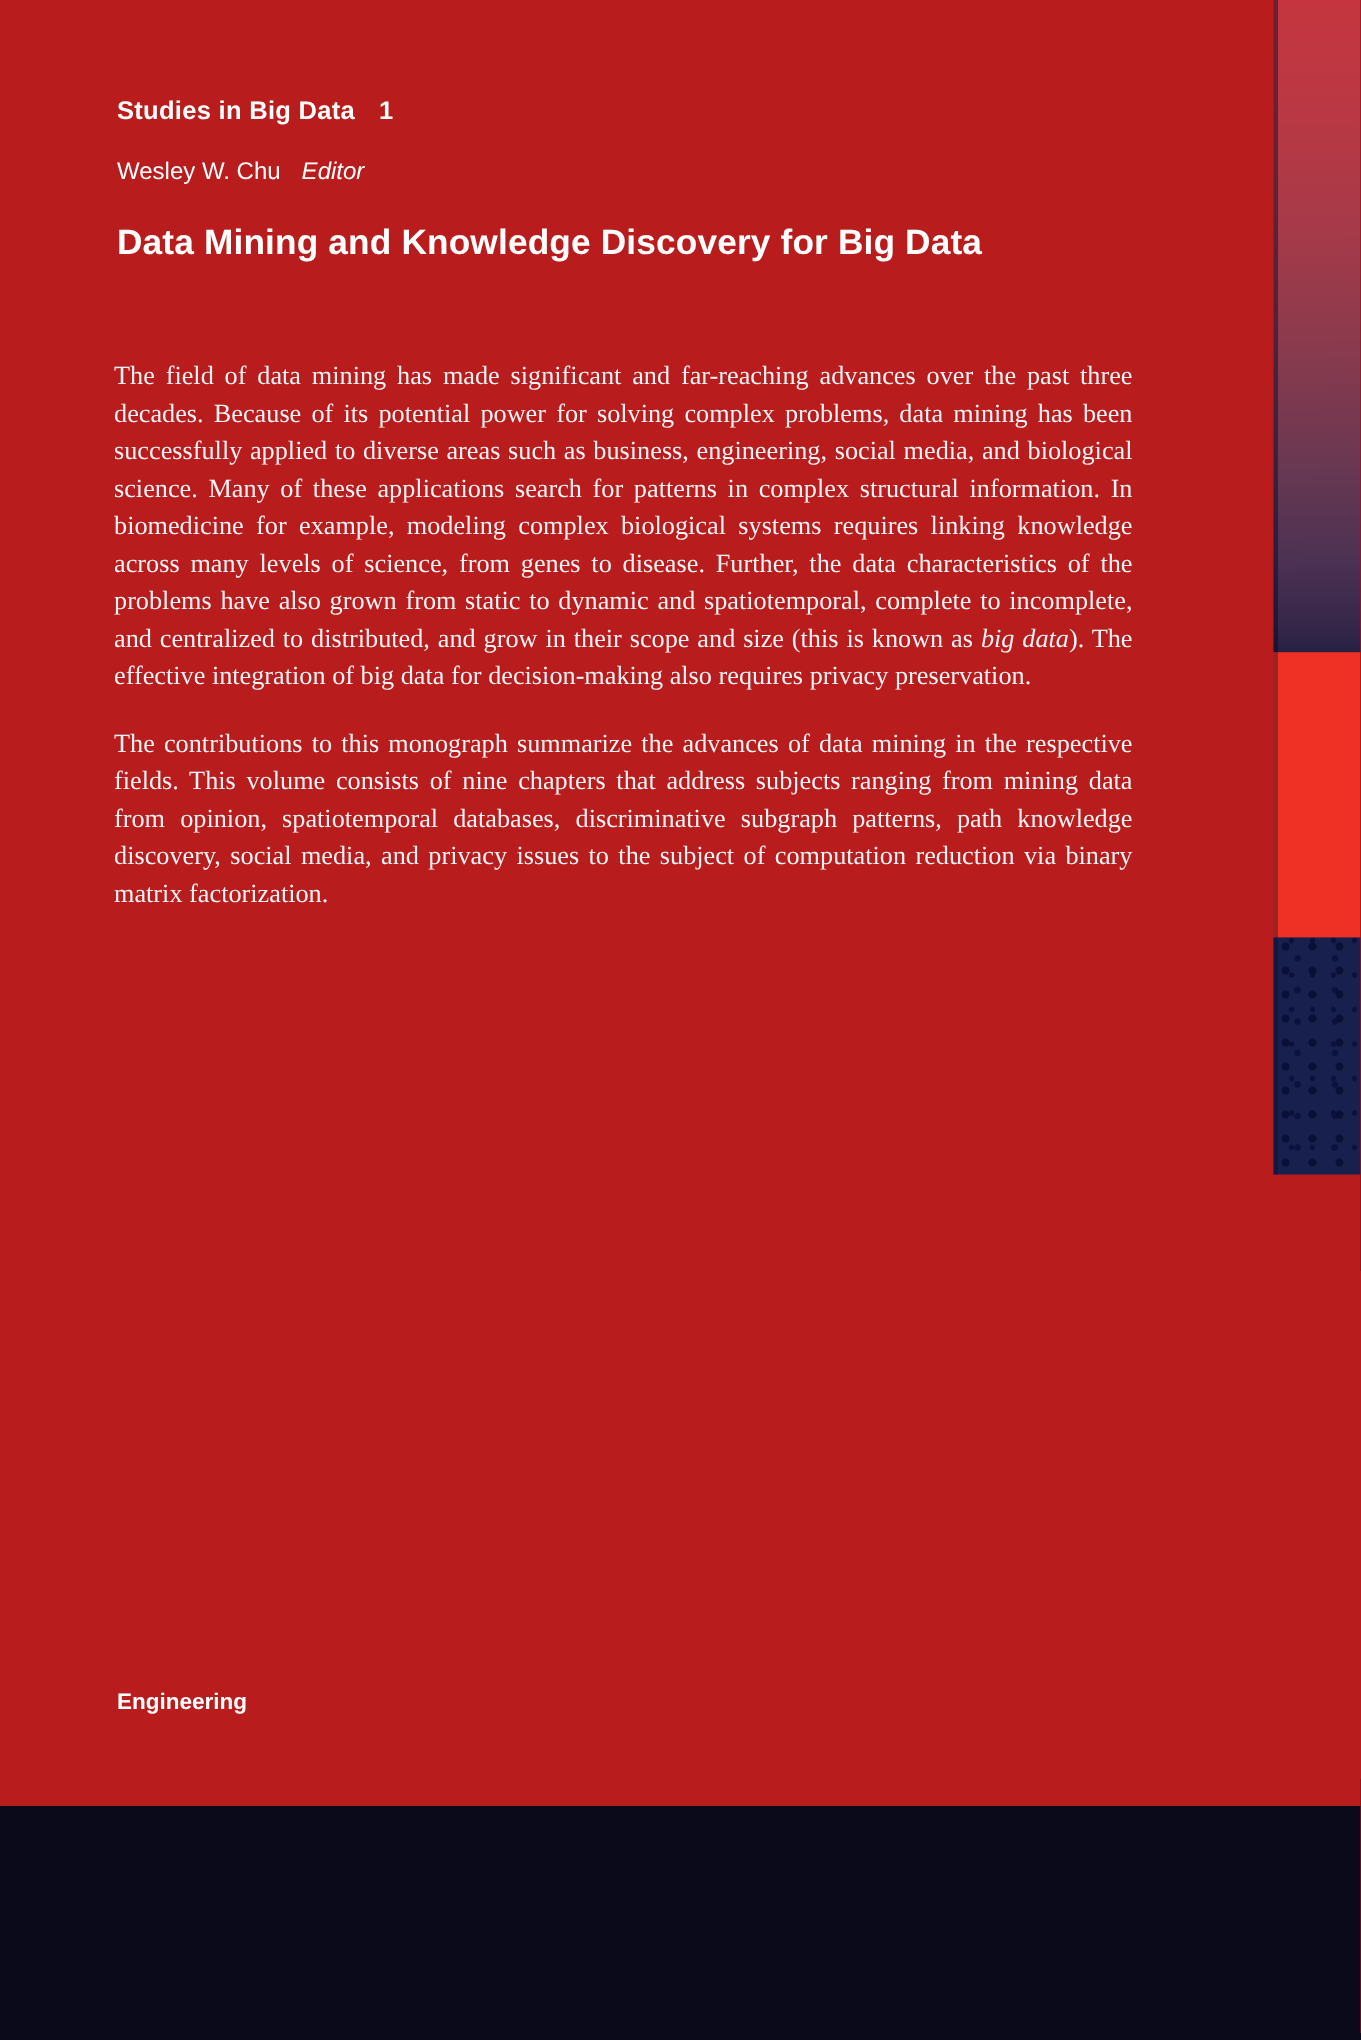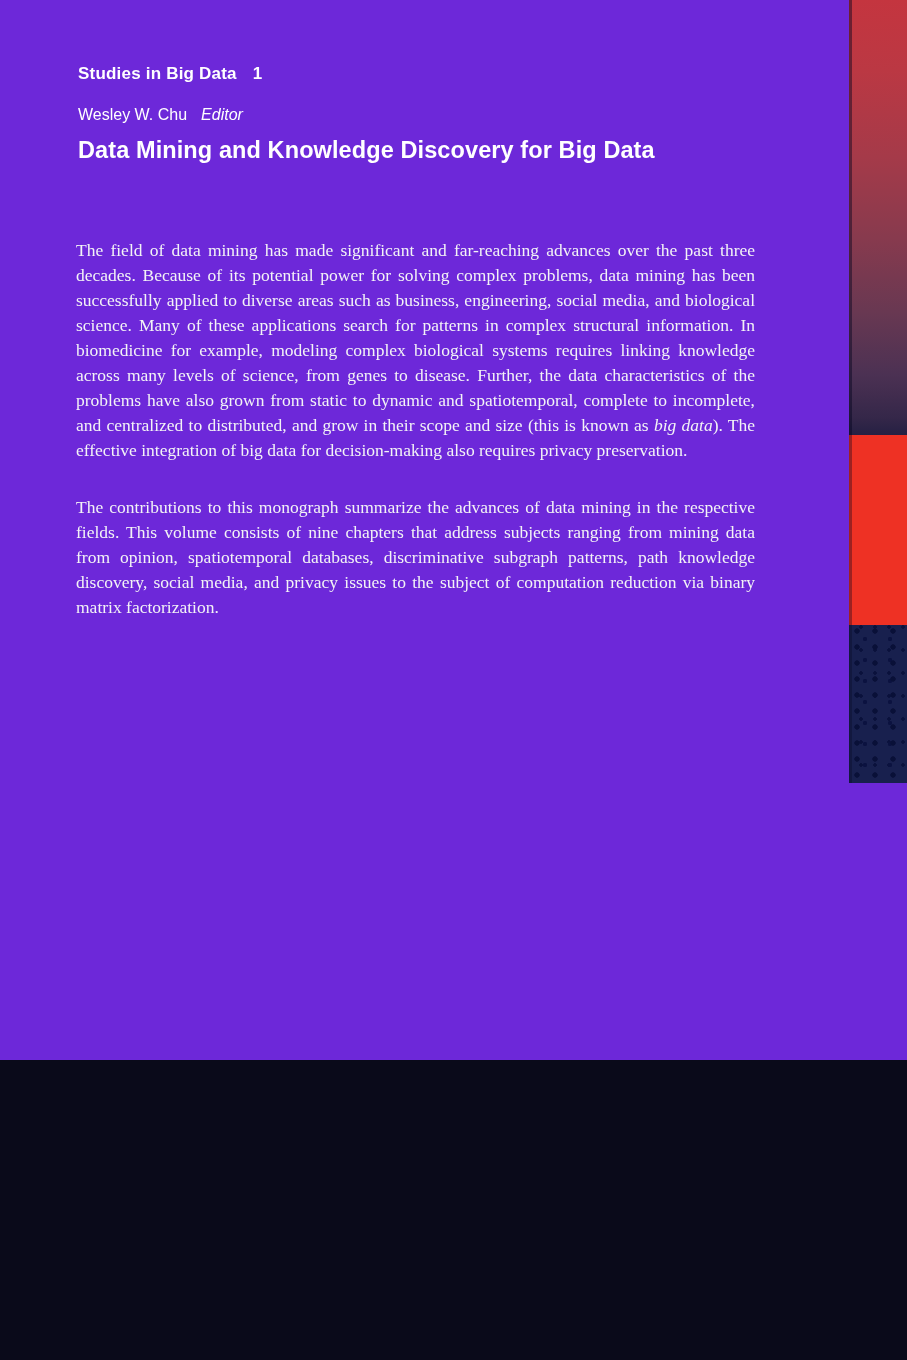--- a/index.html
+++ b/index.html
@@ -3,22 +3,22 @@
 <meta charset="utf-8">
 <style>
   html, body { margin: 0; padding: 0; }
   body {
     width: 907px; height: 1360px;
     background: #0a0a1a;
     font-family: "Liberation Sans", sans-serif;
   }
   .page {
     position: relative;
-    width: 907px; height: 1060px;
-    background: #6d28d9;
+    width: 907px; height: 1204px;
+    background: #b91c1c;
     overflow: hidden;
   }
 
   
   .stripe {
     position: absolute; top: 0; right: 0;
     width: 58px; height: 100%;
   }
   .stripe-gradient {
     position: absolute; top: 0; left: 0; right: 0; height: 435px;
@@ -48,39 +48,39 @@
     position: absolute; left: 78px; top: 64px;
     color: #ffffff; font-size: 17px; font-weight: bold; letter-spacing: 0.2px;
   }
   .series-number { margin-left: 16px; }
   .author-line {
     position: absolute; left: 78px; top: 106px;
     color: #ffffff; font-size: 16px; text-align: center;
   }
   .author-role { margin-left: 14px; font-style: italic; }
   .book-title {
-    position: absolute; left: 78px; top: 137px; margin: 0;
+    position: absolute; left: 78px; top: 148px; margin: 0;
     color: #ffffff; font-size: 23.5px; font-weight: bold; letter-spacing: 0.1px;
     white-space: nowrap;
   }
   .book-subtitle {
     position: absolute; left: 78px; top: 170px;
     color: #ffffff; font-size: 16px; font-weight: 600; letter-spacing: 0.2px;
   }
 
   
   .blurb {
     position: absolute; left: 76px; top: 238px; width: 679px;
     color: #f3f3f6;
     font-family: "Liberation Serif", serif;
     font-size: 17.5px; line-height: 25px;
     text-align: justify;
   }
   .blurb p { margin: 0; }
-  .blurb p + p { margin-top: 32px; }
+  .blurb p + p { margin-top: 20px; }
   .italic-term { font-style: italic; }
 
   
   .category {
     position: absolute; left: 78px; top: 1126px;
     color: #ffffff; font-size: 15px; font-weight: bold;
   }
   .barcode-box {
     position: absolute; left: 78px; top: 1152px;
     width: 219px; height: 125px;

